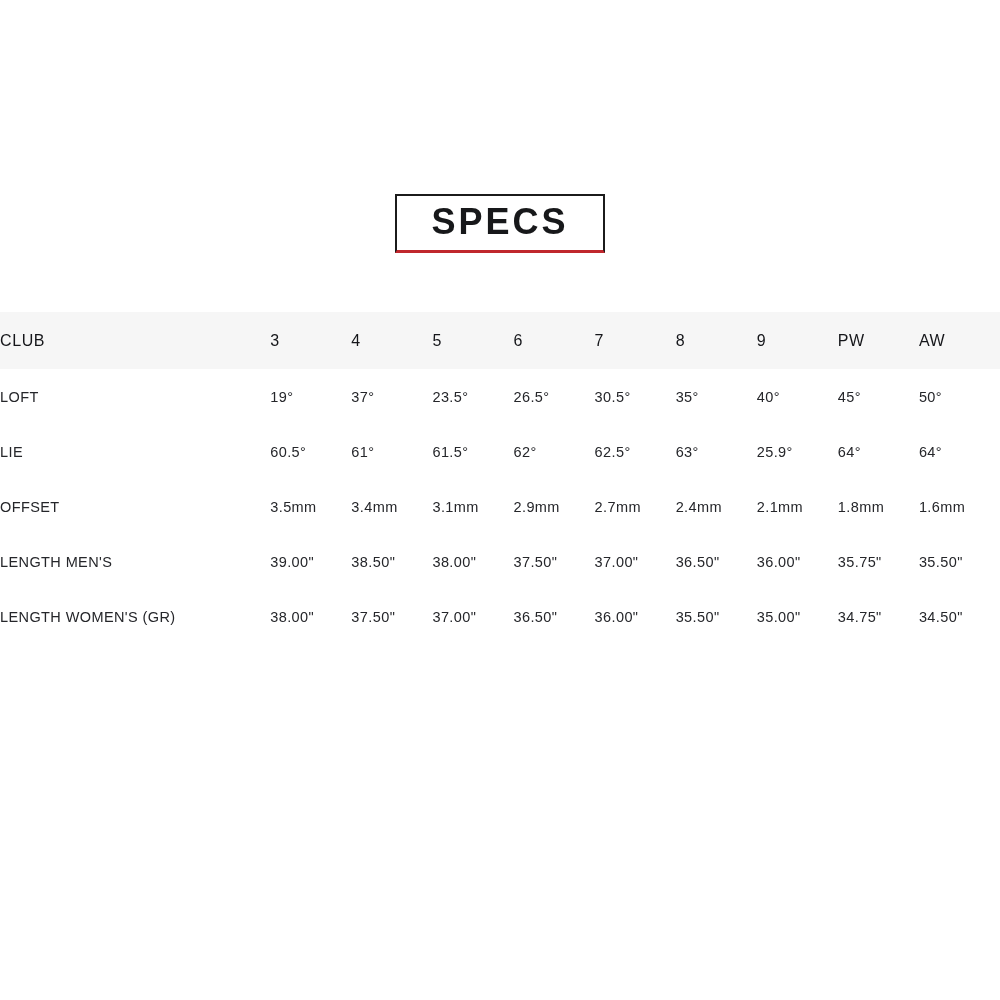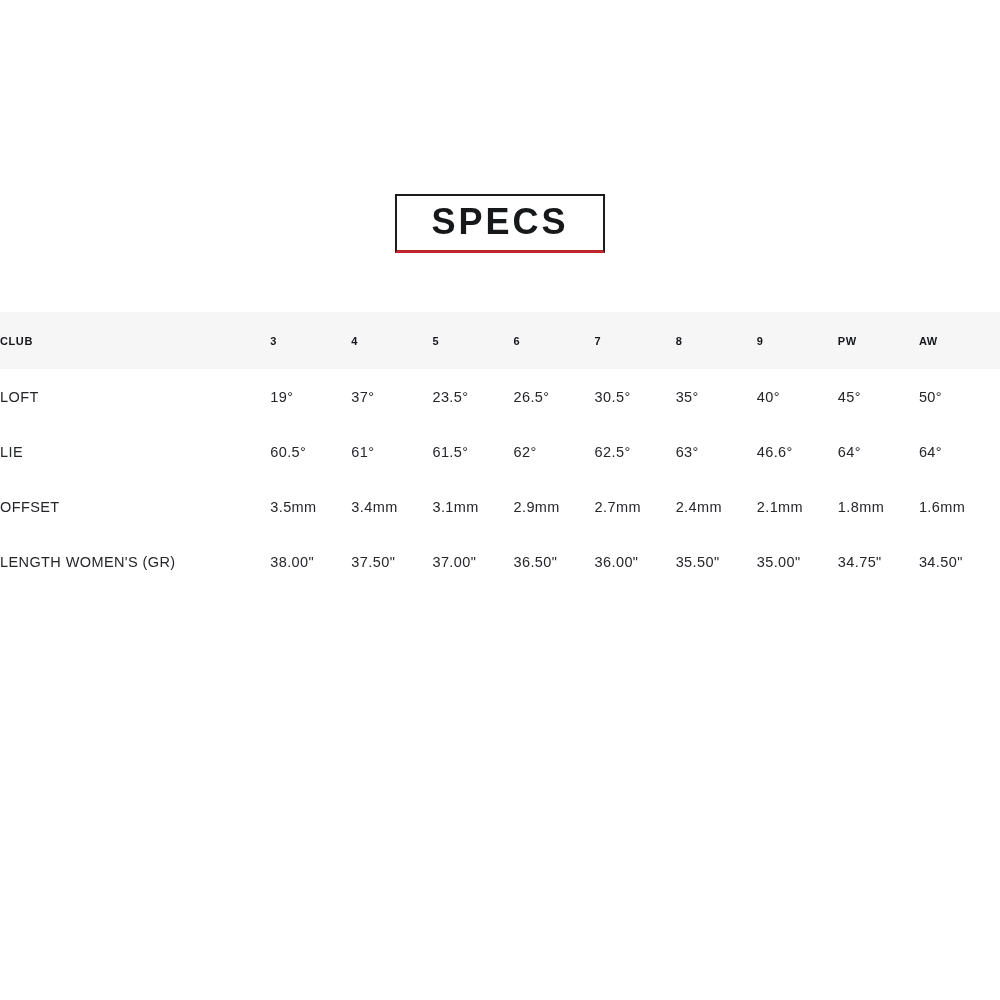--- a/index.html
+++ b/index.html
@@ -69,22 +69,22 @@
   table.specs td {
     text-align: left;
     vertical-align: middle;
     font-family: "Liberation Sans", sans-serif;
     color: #1d1d1f;
     padding: 0;
   }
 
   table.specs th {
     height: 57px;
-    font-size: 11px;
-    font-weight: bold;
+    font-size: 16px;
+    font-weight: normal;
     letter-spacing: 0.6px;
     color: #15161a;
   }
 
   table.specs tbody td {
     height: 55px;
     font-size: 14.5px;
     font-weight: normal;
     letter-spacing: 0.4px;
     color: #25262a;
@@ -172,38 +172,50 @@
         </tr>
 
         <tr>
           <td class="cell-pad-label row-label">LIE</td>
           <td class="cell-pad-val">60.5°</td>
           <td class="cell-pad-val">61°</td>
           <td class="cell-pad-val">61.5°</td>
           <td class="cell-pad-val">62°</td>
           <td class="cell-pad-val">62.5°</td>
           <td class="cell-pad-val">63°</td>
-          <td class="cell-pad-val">46.6°</td>
+          <td class="cell-pad-val">25.9°</td>
           <td class="cell-pad-val">64°</td>
           <td class="cell-pad-val">64°</td>
         </tr>
 
         <tr>
           <td class="cell-pad-label row-label">OFFSET</td>
           <td class="cell-pad-val">3.5mm</td>
           <td class="cell-pad-val">3.4mm</td>
           <td class="cell-pad-val">3.1mm</td>
           <td class="cell-pad-val">2.9mm</td>
           <td class="cell-pad-val">2.7mm</td>
           <td class="cell-pad-val">2.4mm</td>
           <td class="cell-pad-val">2.1mm</td>
           <td class="cell-pad-val">1.8mm</td>
           <td class="cell-pad-val">1.6mm</td>
         </tr>
 
+        <tr>
+          <td class="cell-pad-label row-label">LENGTH MEN'S</td>
+          <td class="cell-pad-val">39.00"</td>
+          <td class="cell-pad-val">38.50"</td>
+          <td class="cell-pad-val">38.00"</td>
+          <td class="cell-pad-val">37.50"</td>
+          <td class="cell-pad-val">37.00"</td>
+          <td class="cell-pad-val">36.50"</td>
+          <td class="cell-pad-val">36.00"</td>
+          <td class="cell-pad-val">35.75"</td>
+          <td class="cell-pad-val">35.50"</td>
+        </tr>
 
 
         <tr>
           <td class="cell-pad-label row-label">LENGTH WOMEN'S (GR)</td>
           <td class="cell-pad-val">38.00"</td>
           <td class="cell-pad-val">37.50"</td>
           <td class="cell-pad-val">37.00"</td>
           <td class="cell-pad-val">36.50"</td>
           <td class="cell-pad-val">36.00"</td>
           <td class="cell-pad-val">35.50"</td>

